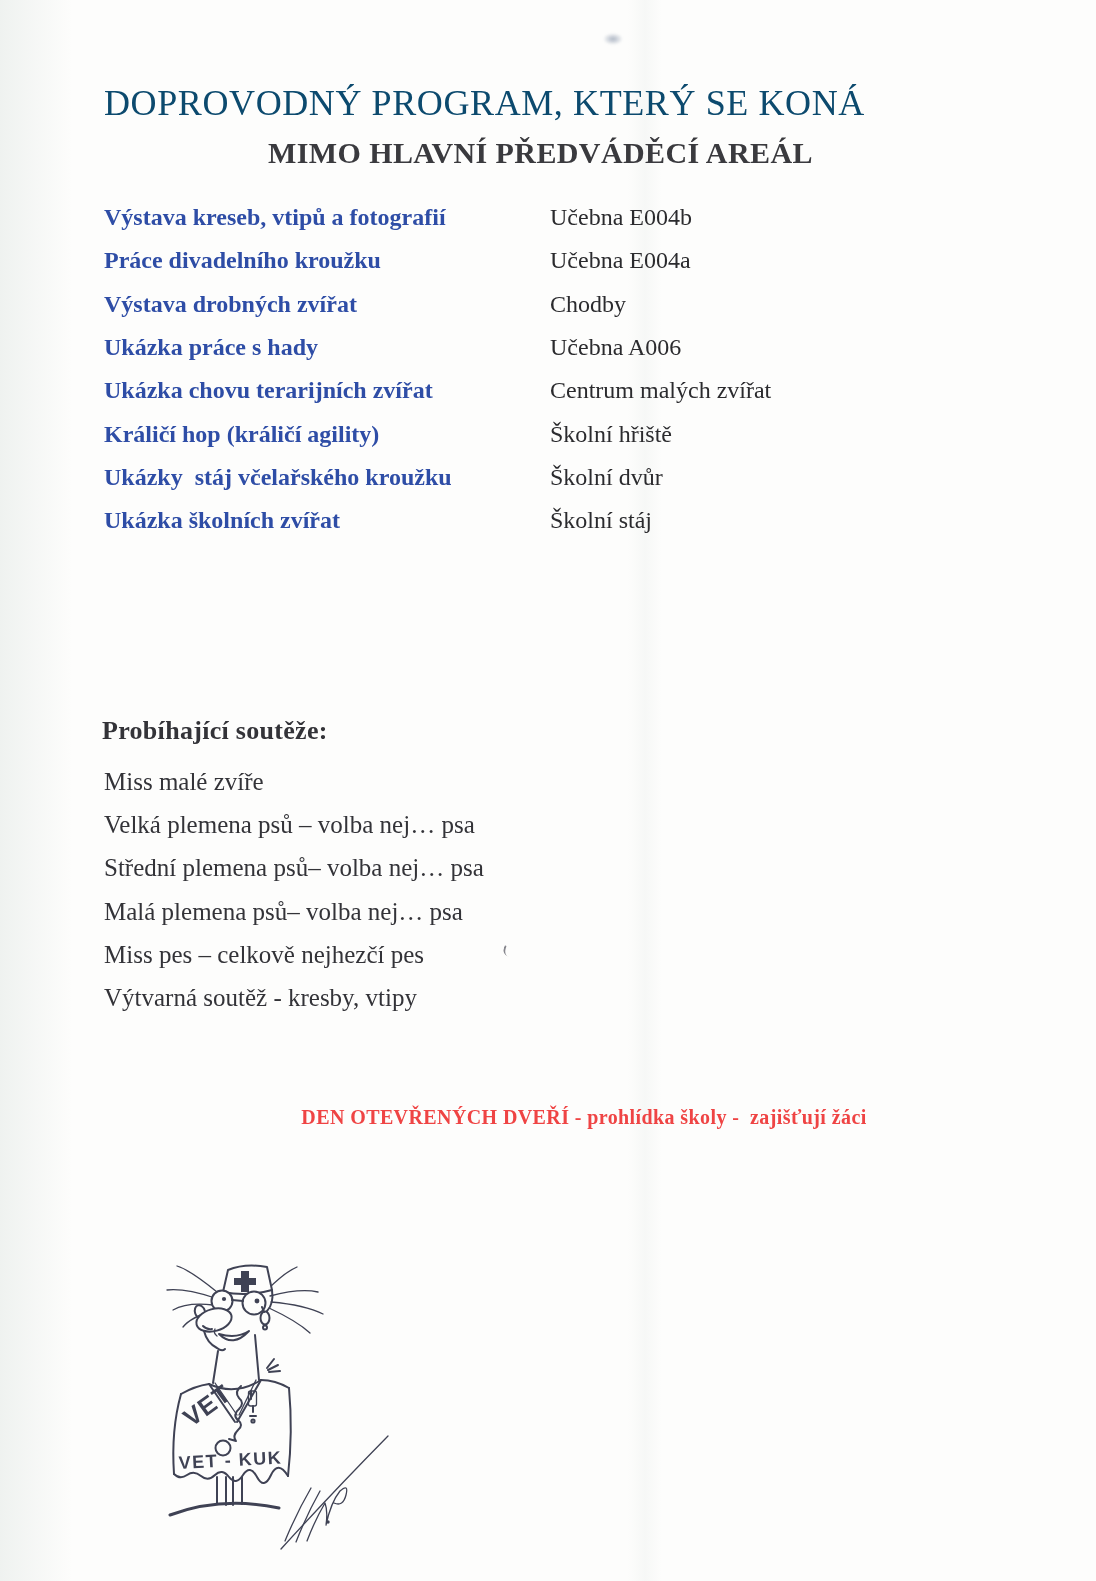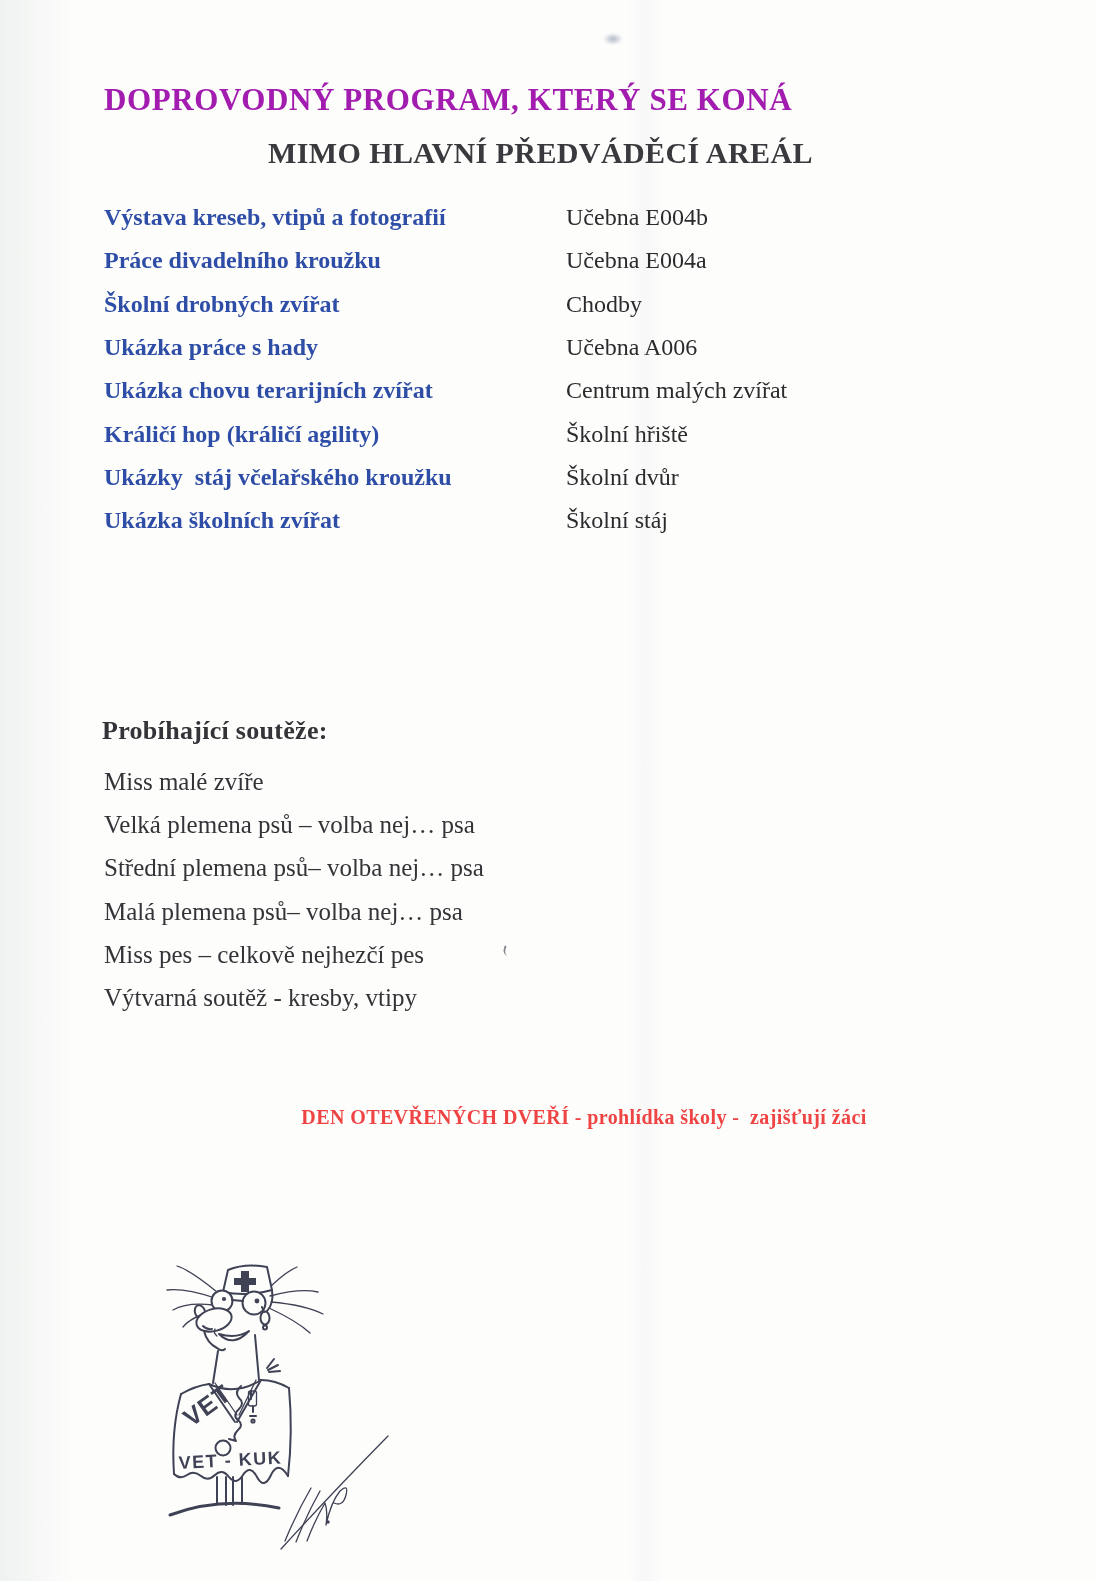--- a/index.html
+++ b/index.html
@@ -8,31 +8,31 @@
     font-family:"Liberation Serif","DejaVu Serif",serif;
     background:
       linear-gradient(90deg, rgba(188,202,196,.22), rgba(188,202,196,0)) 0 0/72px 100% no-repeat,
       linear-gradient(90deg, rgba(188,202,196,0), rgba(188,202,196,.10), rgba(188,202,196,0)) 628px 0/34px 100% no-repeat,
       #fdfdfc;
     color:#333;
   }
   .abs{position:absolute;}
   .title{
     left:104px;top:82px;margin:0;
-    font-size:31px;font-weight:700;letter-spacing:.6px;color:#a21caf;
+    font-size:36px;font-weight:400;letter-spacing:.6px;color:#0c4a6e;
     white-space:pre;
   }
   .subtitle{
     left:268px;top:136px;margin:0;
     font-size:30px;font-weight:700;letter-spacing:.4px;color:#3a3a3e;
     white-space:pre;
   }
   .program{left:104px;top:196px;width:900px;}
   .program .row{
-    display:grid;grid-template-columns:446px 1fr;height:43.3px;align-items:center;gap:16px;
+    display:grid;grid-template-columns:446px 1fr;height:43.3px;align-items:center;
   }
   .activity{
     font-size:24px;font-weight:700;color:#2e4da6;white-space:pre;
   }
   .location{
     font-size:24px;font-weight:400;color:#2b2b2e;white-space:pre;
   }
   .contests-heading{
     left:102px;top:716px;margin:0;
     font-size:26px;font-weight:700;color:#333338;letter-spacing:.3px;text-align:center;
@@ -81,21 +81,21 @@
 <div class="abs program">
   <div class="row">
     <span class="activity">Výstava kreseb, vtipů a fotografií</span>
     <span class="location">Učebna E004b</span>
   </div>
   <div class="row">
     <span class="activity">Práce divadelního kroužku</span>
     <span class="location">Učebna E004a</span>
   </div>
   <div class="row">
-    <span class="activity">Školní drobných zvířat</span>
+    <span class="activity">Výstava drobných zvířat</span>
     <span class="location">Chodby</span>
   </div>
   <div class="row">
     <span class="activity">Ukázka práce s hady</span>
     <span class="location">Učebna A006</span>
   </div>
   <div class="row">
     <span class="activity">Ukázka chovu terarijních zvířat</span>
     <span class="location">Centrum malých zvířat</span>
   </div>

